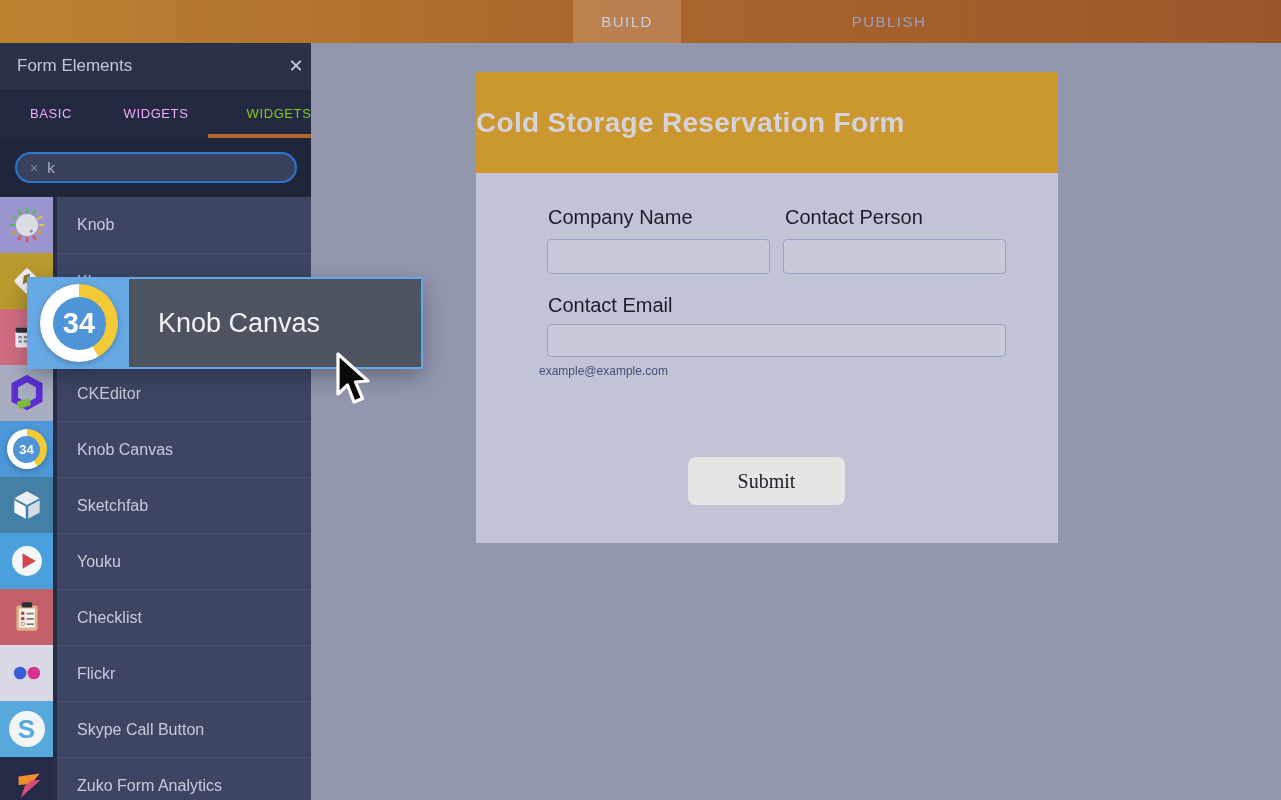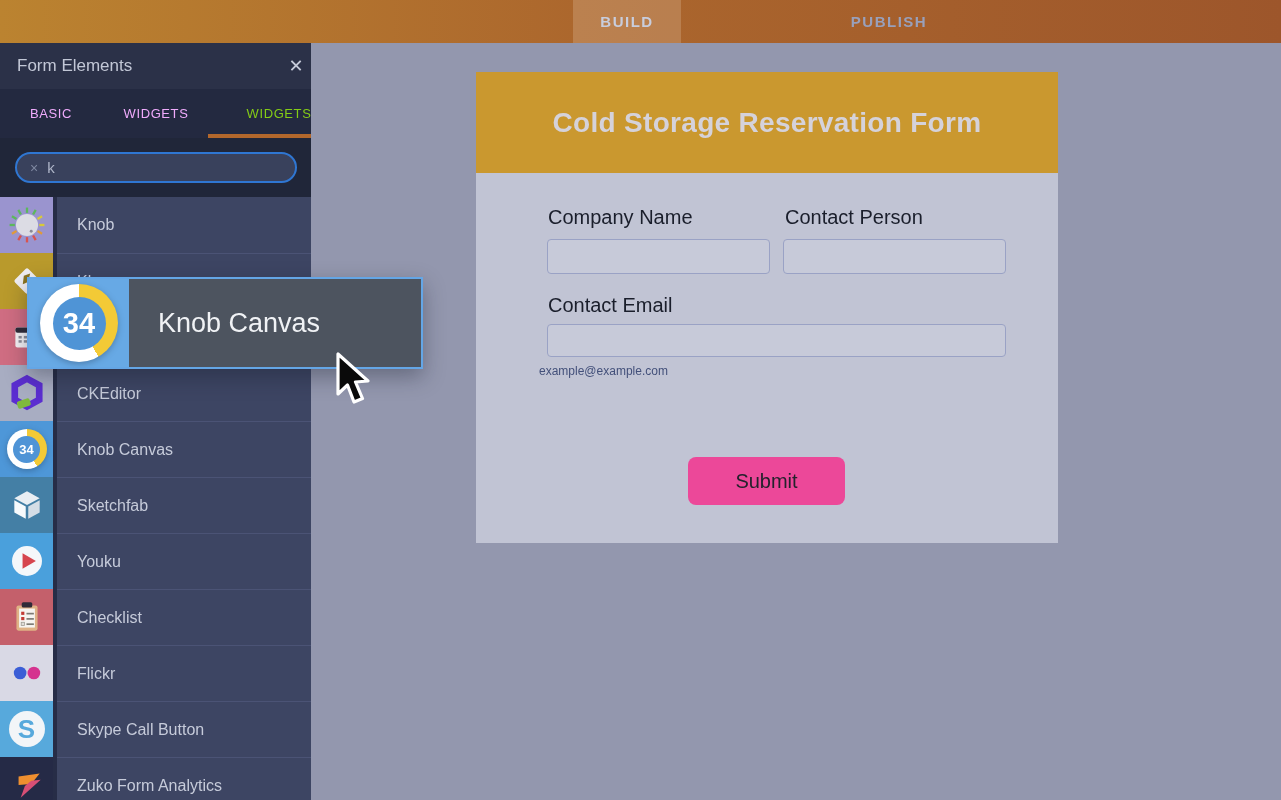--- a/index.html
+++ b/index.html
@@ -3,21 +3,21 @@
 <meta charset="utf-8">
 <style>
   * { margin:0; padding:0; box-sizing:border-box; }
   html,body { width:1281px; height:800px; overflow:hidden; }
   body { font-family:"Liberation Sans", sans-serif; background:#9397ae; position:relative; }
 
   
   .topbar { position:absolute; left:0; top:0; width:1281px; height:43px;
             background:linear-gradient(90deg,#bb8330 0%,#ac672d 45%,#9d562b 100%); }
   .topbar-tab { position:absolute; top:0; height:43px; display:flex; align-items:center;
-                justify-content:center; font-size:15px; letter-spacing:1.5px; font-weight:700;
+                justify-content:center; font-size:15px; letter-spacing:1.5px; font-weight:400;
                 color:#99a0bb; cursor:pointer; }
   .topbar-tab.active { background:rgba(240,224,200,0.22); color:#c8cddd; }
   .tab-build { left:573px; width:108px; }
   .tab-settings { left:681px; width:143px; }
   .tab-publish { left:824px; width:130px; }
 
   
   .panel { position:absolute; left:0; top:43px; width:311px; height:757px;
            background:#3d4563; overflow:hidden; }
   .panel-header { height:46px; background:#2b3148; display:flex; align-items:center;
@@ -78,31 +78,31 @@
   .drag-label-area { flex:1; background:#4d545f; display:flex; align-items:center;
                      padding-left:29px; }
   .drag-label { color:#f0f2f5; font-size:27px; }
 
   .cursor { position:absolute; left:334px; top:352px; z-index:60; }
 
   
   .form-card { position:absolute; left:476px; top:72px; width:582px; height:471px;
                background:#c1c4d4; }
   .form-header { height:101px; background:#ca982f; display:flex; align-items:center;
-                 justify-content:center; }
+                 }
   .form-title { color:#d5d2da; font-size:28px; font-weight:700; letter-spacing:0.3px; }
   .f-label { position:absolute; color:#1a1e2b; font-size:20px; font-weight:500; }
   .f-input { position:absolute; background:#c7cad9; border:1px solid #9aa2c5; border-radius:4px;
              font-size:16px; color:#1a1e2b; padding:0 10px; outline:none;
              font-family:"Liberation Sans",sans-serif; }
   .f-hint { position:absolute; color:#43507a; font-size:12px; }
   .f-submit { position:absolute; left:212px; top:385px; width:157px; height:48px;
-              background:#ec4899; border:none; border-radius:8px; font-size:20px;
+              background:#e5e5e5; border:none; border-radius:8px; font-size:20px;
               font-weight:500; color:#23222c; cursor:pointer;
-              font-family:Liberation Sans, sans-serif; }
+              font-family:Liberation Serif, serif; }
 </style>
 </head>
 <body>
 
 <div class="topbar">
   <div class="topbar-tab tab-build active">BUILD</div>
   <div class="topbar-tab tab-publish">PUBLISH</div>
 </div>
 
 <div class="panel">

